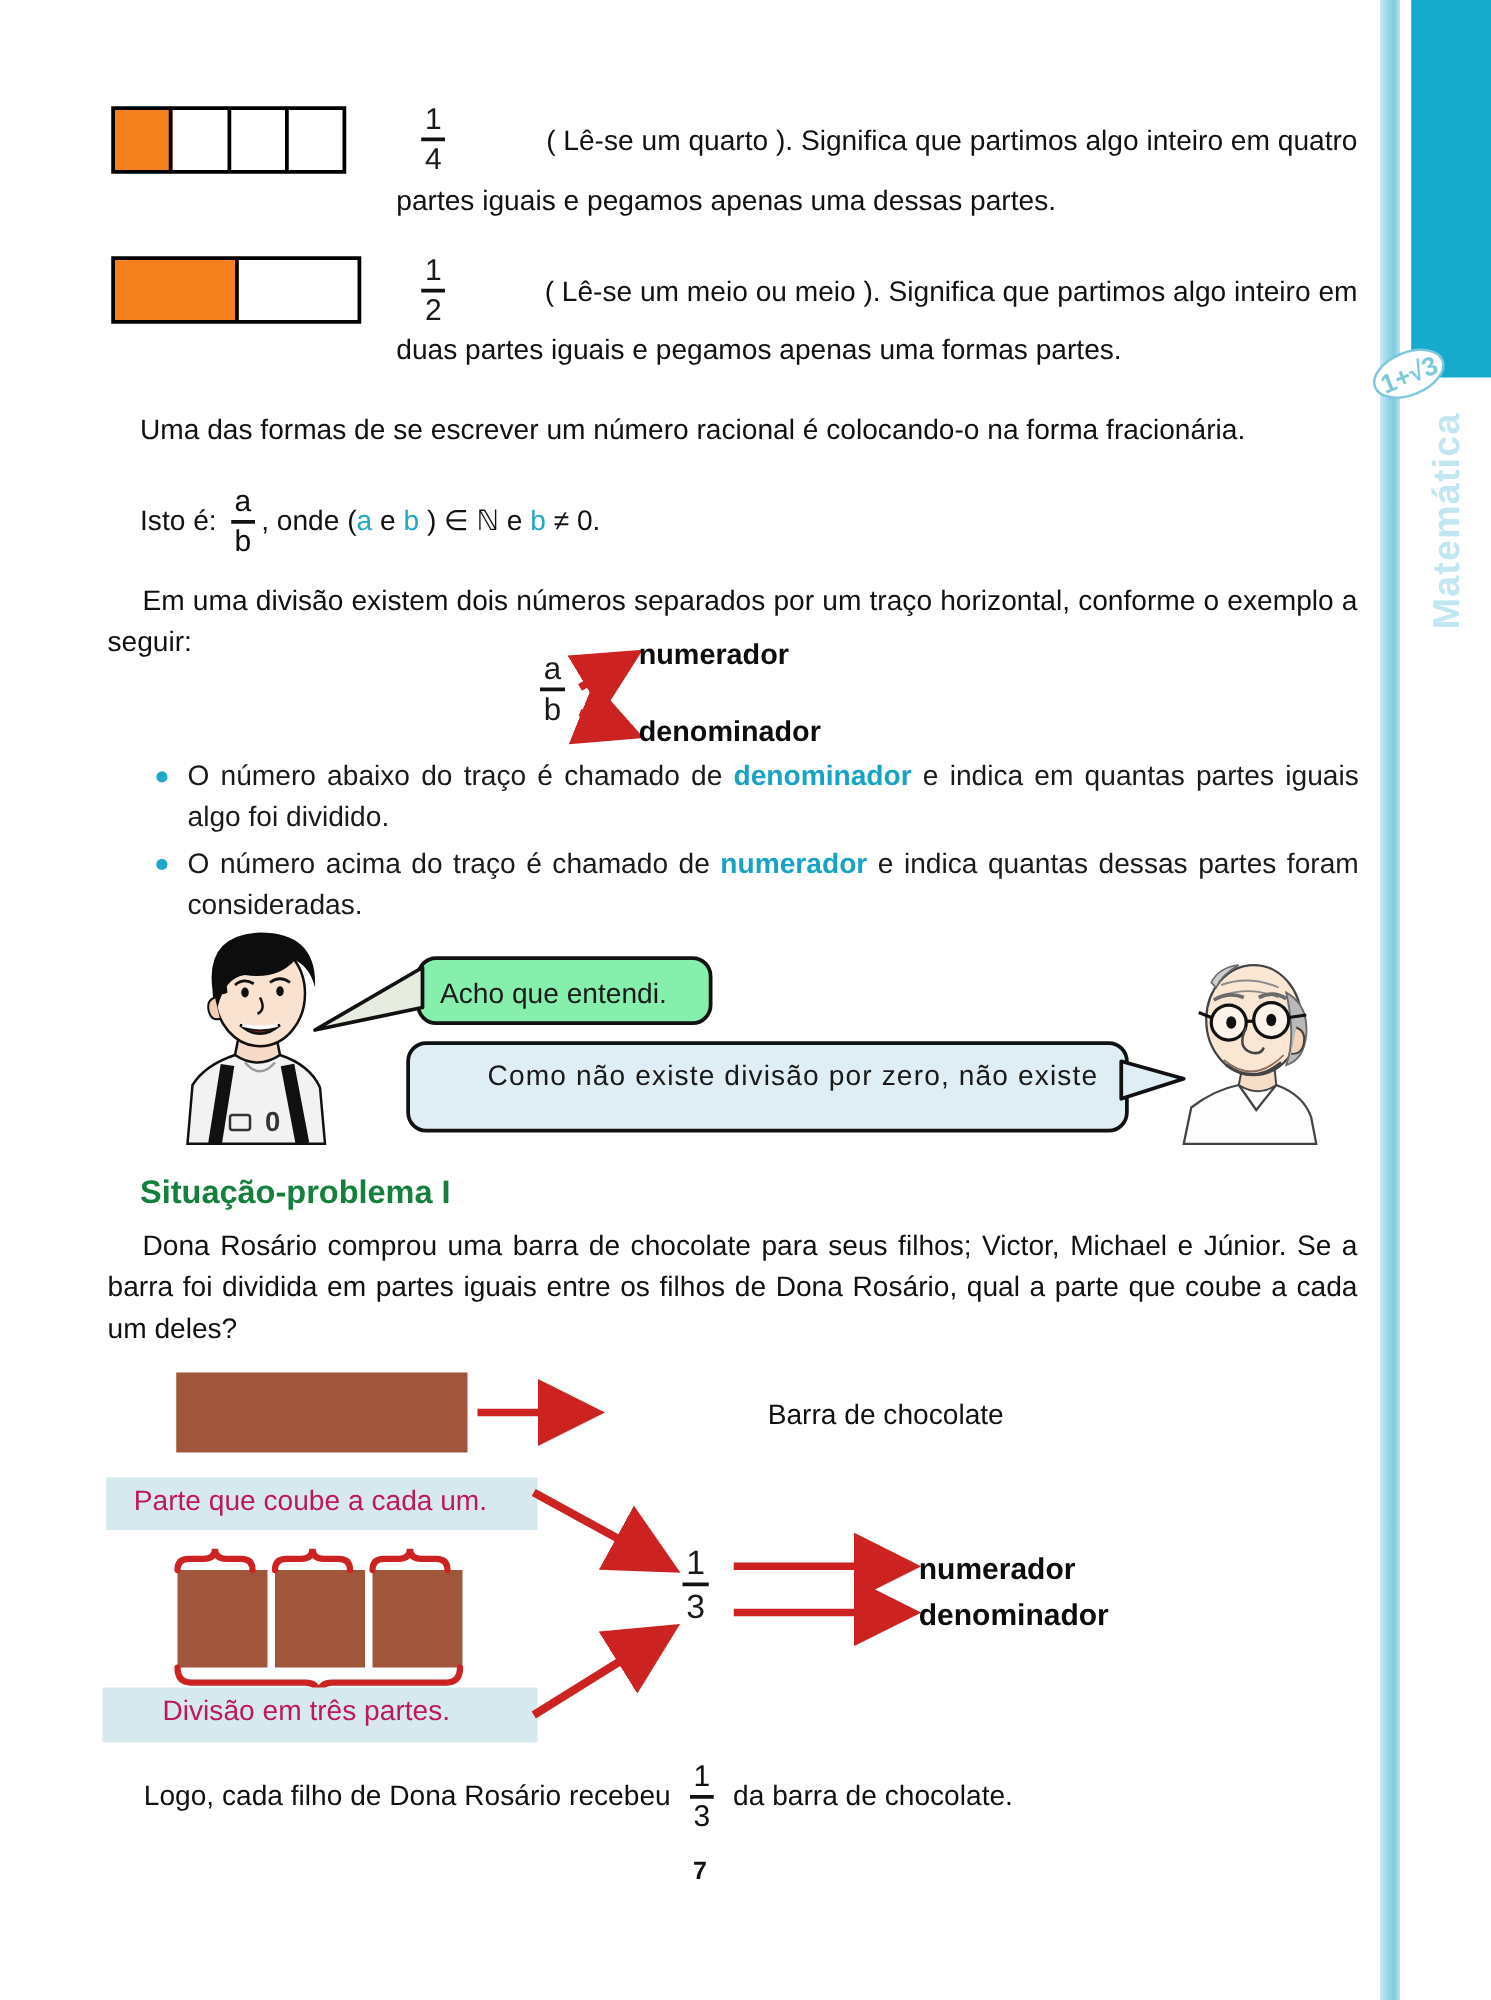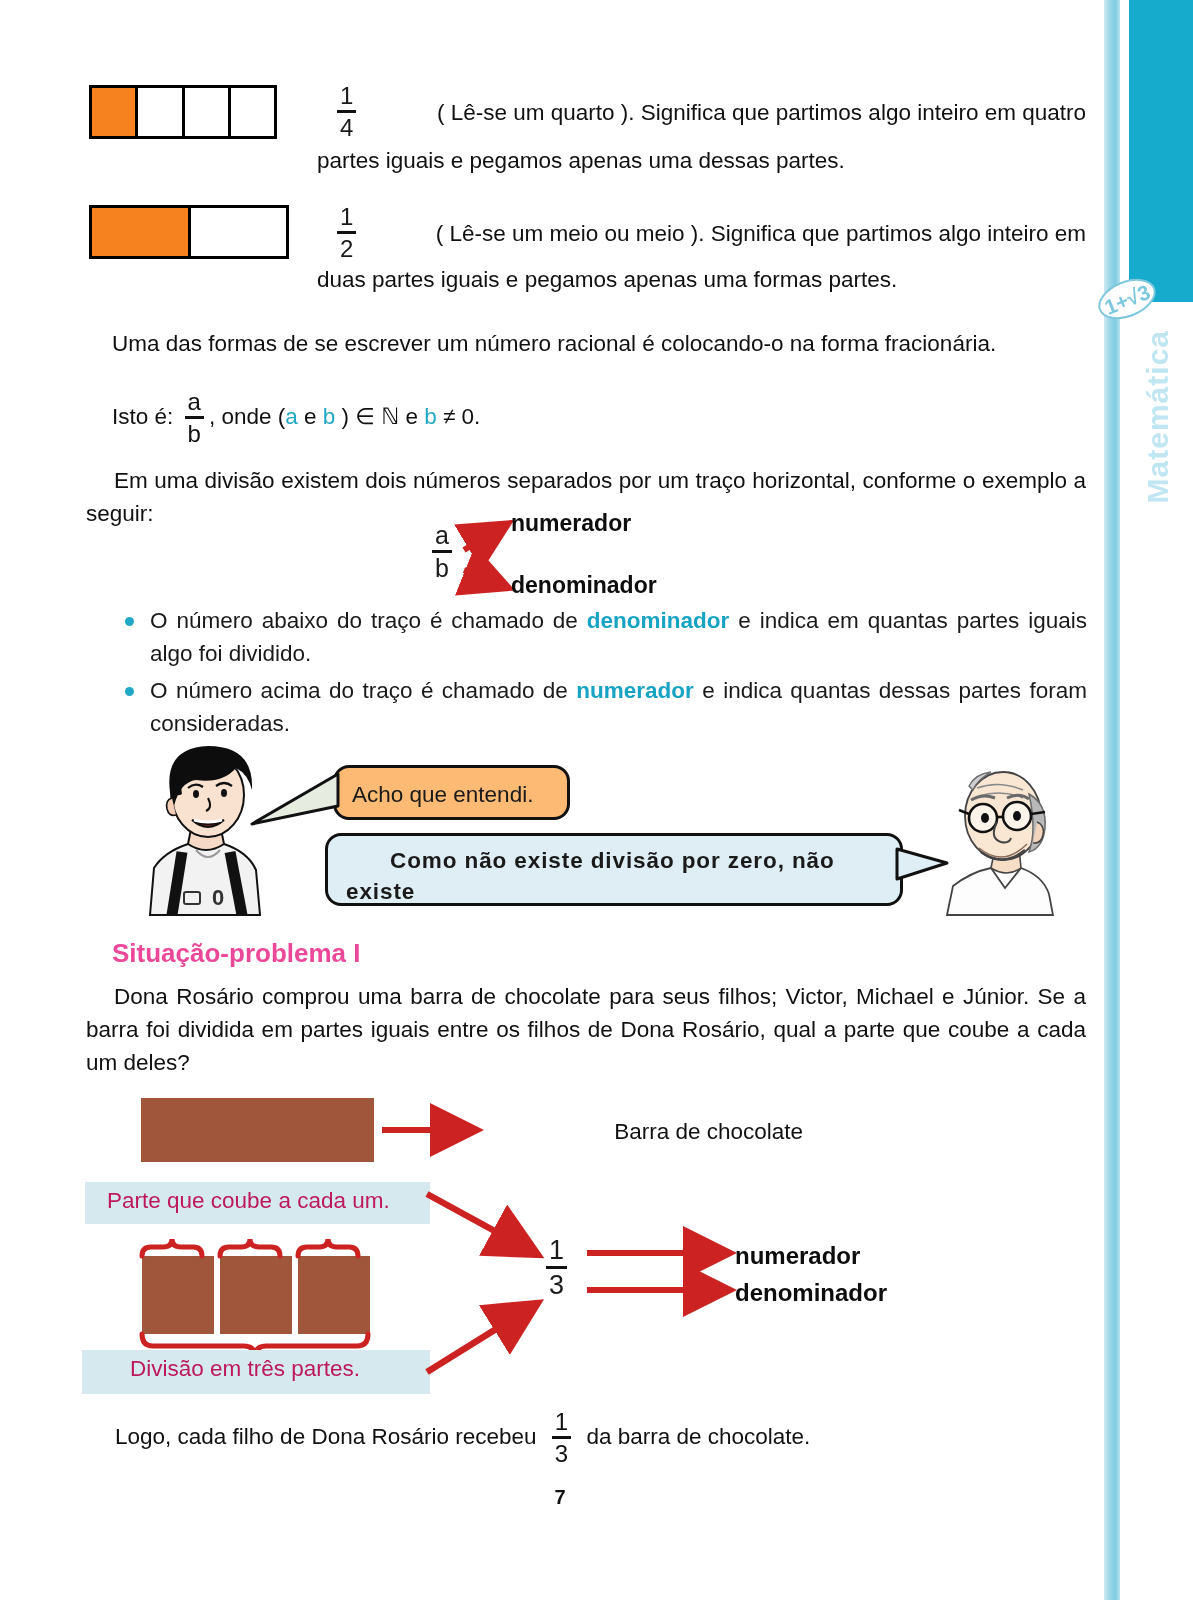--- a/index.html
+++ b/index.html
@@ -70,27 +70,27 @@
   .bullet-dot{
     position:absolute;left:13px;top:13px;width:9px;height:9px;border-radius:50%;
     background:#21a8c6;
   }
 
   
   .bubble{
     position:absolute;border:3px solid #111;border-radius:16px;
     font-size:22.5px;line-height:31px;box-sizing:border-box;
   }
-  .bubble.green{background:#fdba74;}
+  .bubble.green{background:#86efac;}
   .bubble.blue{background:#dfeef5;}
 
   
   .sp-title{
     position:absolute;left:112px;top:938px;
-    font-size:26px;font-weight:bold;color:#ec4899;
+    font-size:26px;font-weight:bold;color:#15803d;
   }
 
   
   .choco{position:absolute;background:#a0563a;}
   .tagbox{
     position:absolute;background:#d6e9ef;
     font-size:22.5px;line-height:38px;color:#be185d;
     box-sizing:border-box;
   }
 
@@ -272,21 +272,21 @@
   <div class="bubble green" style="left:333px;top:765px;width:237px;height:55px;padding:11px 16px;">
     <span>Acho que entendi.</span>
   </div>
   <div style="position:absolute;left:250px;top:770px;">
     <svg width="95" height="62" viewBox="0 0 95 62">
       <path d="M88 4 L2 54 L88 36 Z" fill="#e6ede0" stroke="#111" stroke-width="3" stroke-linejoin="round"></path>
     </svg>
   </div>
 
   <div class="bubble blue" style="left:325px;top:833px;width:578px;height:73px;padding:9px 18px;">
-    <div style="text-indent:44px;letter-spacing:0.9px;font-weight:bold;">Como não existe divisão por zero, não existe</div>
+    <div style="text-indent:44px;letter-spacing:0.9px;">Como não existe divisão por zero, não existe</div>
   </div>
   <div style="position:absolute;left:895px;top:845px;">
     <svg width="60" height="45" viewBox="0 0 60 45">
       <path d="M2 4 L52 18 L2 34 Z" fill="#dfeef5" stroke="#111" stroke-width="3" stroke-linejoin="round"></path>
     </svg>
   </div>
 
   <div class="sp-title">Situação-problema I</div>
 
   <div class="para" style="left:86px;top:980px;width:1000px;text-indent:28px;">Dona Rosário comprou uma barra de chocolate para seus filhos; Victor, Michael e Júnior. Se a barra foi dividida em partes iguais entre os filhos de Dona Rosário, qual a parte que coube a cada um deles?</div>

